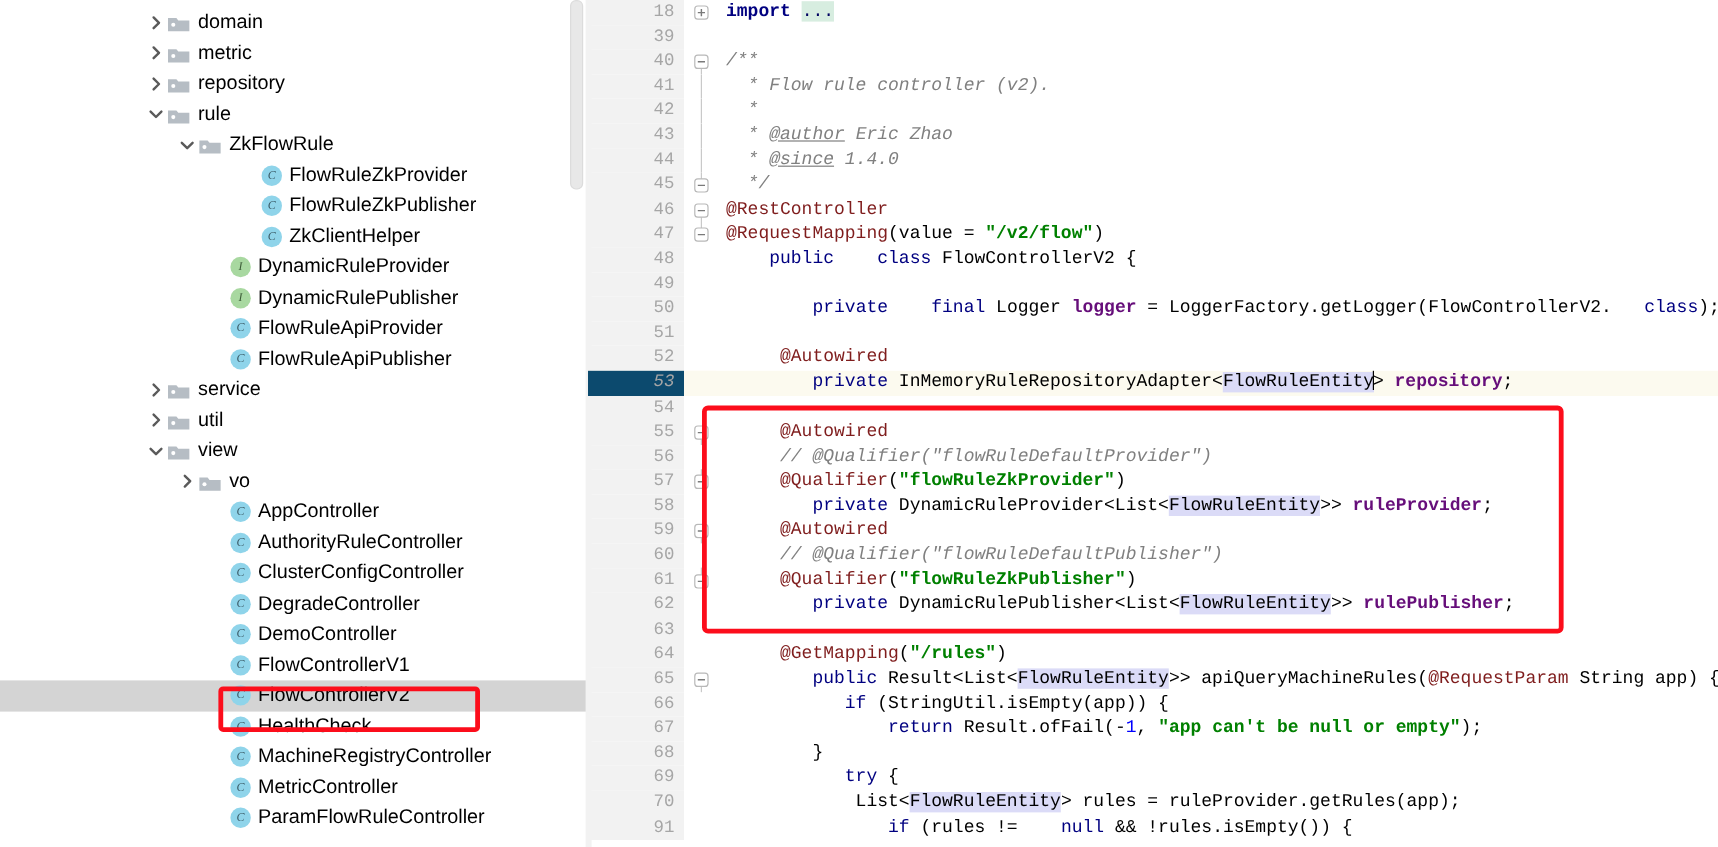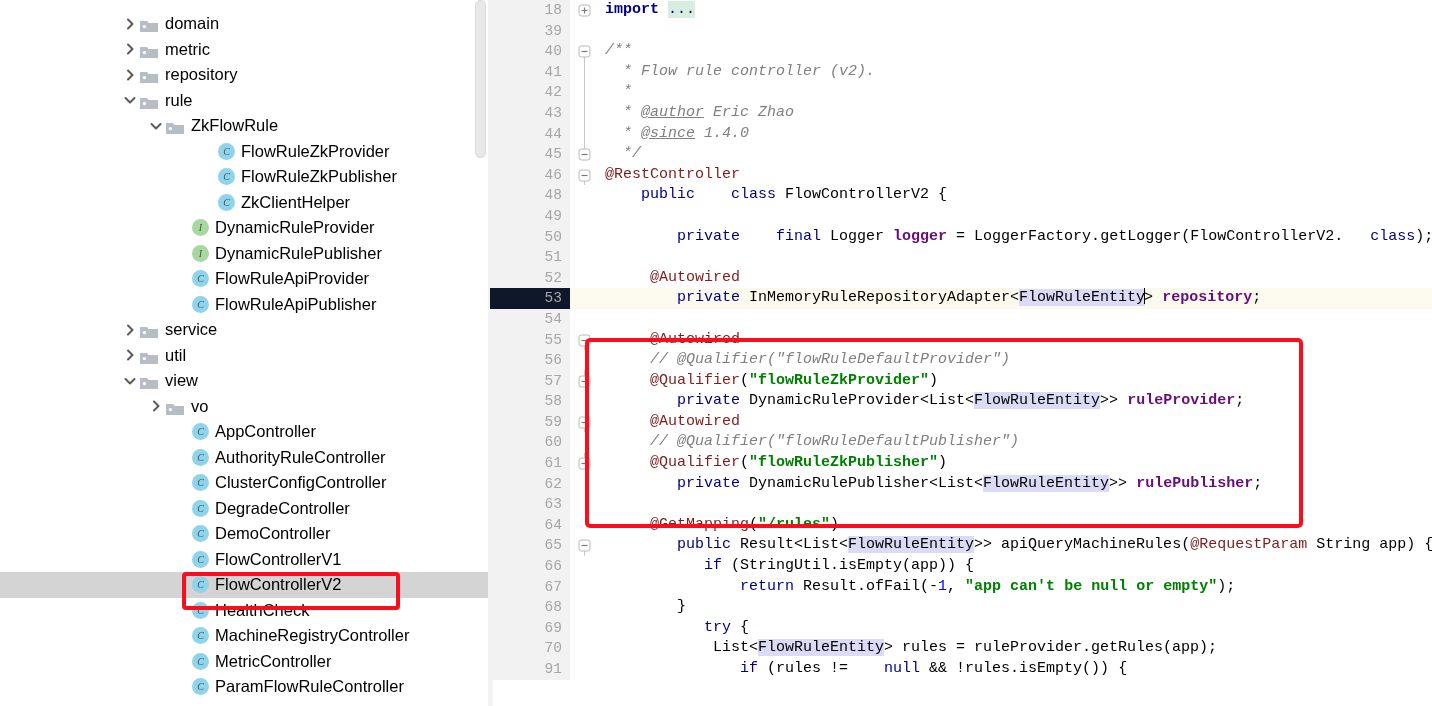--- a/index.html
+++ b/index.html
@@ -20,21 +20,21 @@
   
   #tree-panel {
     position: relative;
     width: 490px; height: 706px;
     background: #ffffff;
     overflow: hidden;
     flex: 0 0 490px;
   }
   .tree-list {
     position: relative;
-    padding-top: 11px;
+    padding-top: 6px;
   }
   .tree-row {
     position: relative;
     display: flex;
     align-items: center;
     height: 25.5px;
     white-space: nowrap;
     font-size: 16.5px;
     color: #000000;
     line-height: 25.5px;
@@ -129,21 +129,21 @@
     flex: 0 0 80px;
     width: 80px;
     background: #f2f2f2;
     color: #a6a6a6;
     text-align: right;
     padding-right: 8px;
     font-size: 14.5px;
     font-family: "Liberation Mono", monospace;
     position: relative;
   }
-  .code-line.current .gutter { background: #0f172a; }
+  .code-line.current .gutter { background: #0c4a6e; font-style: italic; }
   .foldcol {
     flex: 0 0 27px;
     width: 27px;
     background: #ffffff;
     position: relative;
   }
   .code-line.current .foldcol { background: #fcfaef; }
   .foldcol .vline {
     position: absolute;
     left: 14px; top: 0; bottom: 0;
@@ -458,20 +458,24 @@
         <div class="code-line"><div class="gutter">43</div><div class="foldcol"><span class="vline"></span></div><div class="code-text"><span class="doc">  * </span><span class="cmtu">@author</span><span class="doc"> Eric Zhao</span></div></div>
         <div class="code-line"><div class="gutter">44</div><div class="foldcol"><span class="vline"></span></div><div class="code-text"><span class="doc">  * </span><span class="cmtu">@since</span><span class="doc"> 1.4.0</span></div></div>
         <div class="code-line"><div class="gutter">45</div><div class="foldcol"><span class="vline" style="bottom:12px;top:auto;height:9px"></span><svg class="marker" width="13" height="13" viewBox="0 0 13 13">
               <rect x="1" y="1" width="11" height="11" rx="2.5" ry="2.5" fill="#ffffff" stroke="#b8b8b8" stroke-width="1"></rect>
               <path d="M3.5 6.5 h6" stroke="#7a7a7a" stroke-width="1.2"></path>
             </svg></div><div class="code-text"><span class="doc">  */</span></div></div>
         <div class="code-line"><div class="gutter">46</div><div class="foldcol"><span class="vline" style="top:12px"></span><svg class="marker" width="13" height="13" viewBox="0 0 13 13">
               <rect x="1" y="1" width="11" height="11" rx="2.5" ry="2.5" fill="#ffffff" stroke="#b8b8b8" stroke-width="1"></rect>
               <path d="M3.5 6.5 h6" stroke="#7a7a7a" stroke-width="1.2"></path>
             </svg></div><div class="code-text"><span class="ann">@RestController</span></div></div>
+        <div class="code-line"><div class="gutter">47</div><div class="foldcol"><span class="vline" style="bottom:12px;top:auto;height:9px"></span><svg class="marker" width="13" height="13" viewBox="0 0 13 13">
+              <rect x="1" y="1" width="11" height="11" rx="2.5" ry="2.5" fill="#ffffff" stroke="#b8b8b8" stroke-width="1"></rect>
+              <path d="M3.5 6.5 h6" stroke="#7a7a7a" stroke-width="1.2"></path>
+            </svg></div><div class="code-text"><span class="ann">@RequestMapping</span>(value = <span class="str">"/v2/flow"</span>)</div></div>
         <div class="code-line"><div class="gutter">48</div><div class="foldcol"></div><div class="code-text"> <span class="kw">public</span> <span class="kw">class</span> FlowControllerV2 {</div></div>
         <div class="code-line"><div class="gutter">49</div><div class="foldcol"></div><div class="code-text"></div></div>
         <div class="code-line"><div class="gutter">50</div><div class="foldcol"></div><div class="code-text">     <span class="kw">private</span> <span class="kw">final</span> Logger <span class="fld">logger</span> = LoggerFactory.<span class="mth">getLogger</span>(FlowControllerV2.<span class="kw">class</span>);</div></div>
         <div class="code-line"><div class="gutter">51</div><div class="foldcol"></div><div class="code-text"></div></div>
         <div class="code-line"><div class="gutter">52</div><div class="foldcol"></div><div class="code-text">     <span class="ann">@Autowired</span></div></div>
         <div class="code-line current"><div class="gutter">53</div><div class="foldcol"></div><div class="code-text">     <span class="kw">private</span> InMemoryRuleRepositoryAdapter&lt;<span class="hl">FlowRuleEntity</span><span class="caret"></span>&gt; <span class="fld">repository</span>;</div></div>
         <div class="code-line"><div class="gutter">54</div><div class="foldcol"></div><div class="code-text"></div></div>
         <div class="code-line"><div class="gutter">55</div><div class="foldcol"><span class="vline" style="top:12px"></span><svg class="marker" width="13" height="13" viewBox="0 0 13 13">
               <rect x="1" y="1" width="11" height="11" rx="2.5" ry="2.5" fill="#ffffff" stroke="#b8b8b8" stroke-width="1"></rect>
               <path d="M3.5 6.5 h6" stroke="#7a7a7a" stroke-width="1.2"></path>

